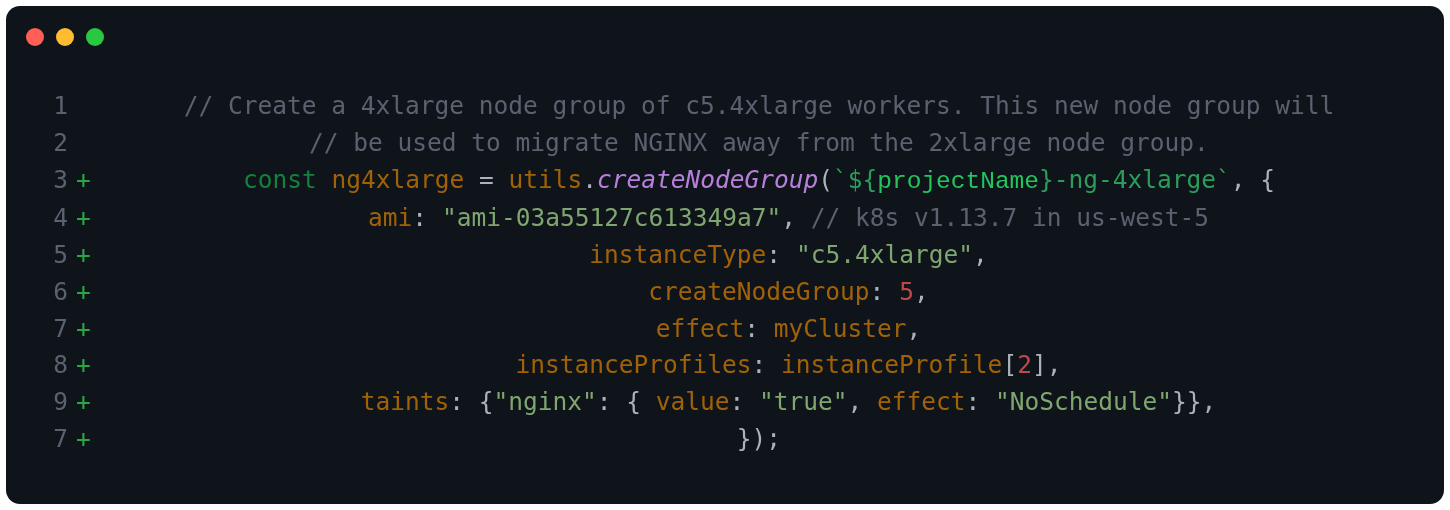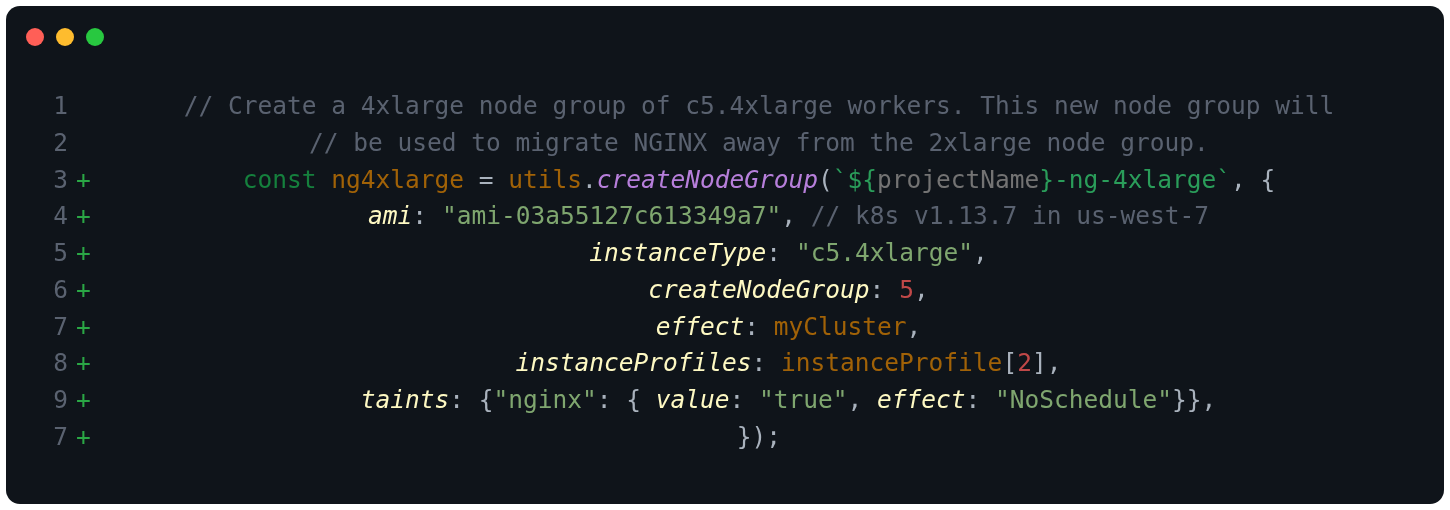--- a/index.html
+++ b/index.html
@@ -58,23 +58,23 @@
     text-align: center;
   }
   
   .c-comment { color: #5a6270; }
   .c-keyword { color: #15803d; }
   .c-ident   { color: #a16207; }
   .c-func    { color: #b77fdb; font-style: italic; }
   .c-punc    { color: #a9b2bd; }
   .c-string  { color: #7fa66f; }
   .c-tmpl    { color: #2a9d5a; }
-  .c-tmpl-id { color: #737373; }
+  .c-tmpl-id { color: #22c55e; font-family: Liberation Mono, monospace; }
   .c-num     { color: #c04848; }
-  .c-prop    { color: #fef9c3; font-style: italic; }
+  .c-prop    { color: #a16207; }
 </style>
 </head>
 <body>
 
 <div class="window">
   <div class="titlebar">
     <div class="traffic-light" style="background:#ff5f57"></div>
     <div class="traffic-light" style="background:#febc2e"></div>
     <div class="traffic-light" style="background:#28c840"></div>
   </div>
@@ -95,21 +95,21 @@
 
     <div class="code-line">
       <span class="gutter">3</span>
       <span class="diff-col">+</span>
       <span class="content"><span class="c-keyword">const</span><span class="c-punc"> </span><span class="c-ident">ng4xlarge</span><span class="c-punc"> = </span><span class="c-ident">utils</span><span class="c-punc">.</span><span class="c-func">createNodeGroup</span><span class="c-punc">(</span><span class="c-tmpl">`</span><span class="c-tmpl">${</span><span class="c-tmpl-id">projectName</span><span class="c-tmpl">}</span><span class="c-tmpl">-ng-4xlarge</span><span class="c-tmpl">`</span><span class="c-punc">, {</span></span>
     </div>
 
     <div class="code-line">
       <span class="gutter">4</span>
       <span class="diff-col">+</span>
-      <span class="content"><span class="c-punc">    </span><span class="c-prop">ami</span><span class="c-punc">: </span><span class="c-string">"ami-03a55127c613349a7"</span><span class="c-punc">,</span><span class="c-comment"> // k8s v1.13.7 in us-west-7</span></span>
+      <span class="content"><span class="c-punc">    </span><span class="c-prop">ami</span><span class="c-punc">: </span><span class="c-string">"ami-03a55127c613349a7"</span><span class="c-punc">,</span><span class="c-comment"> // k8s v1.13.7 in us-west-5</span></span>
     </div>
 
     <div class="code-line">
       <span class="gutter">5</span>
       <span class="diff-col">+</span>
       <span class="content"><span class="c-punc">    </span><span class="c-prop">instanceType</span><span class="c-punc">: </span><span class="c-string">"c5.4xlarge"</span><span class="c-punc">,</span></span>
     </div>
 
     <div class="code-line">
       <span class="gutter">6</span>

